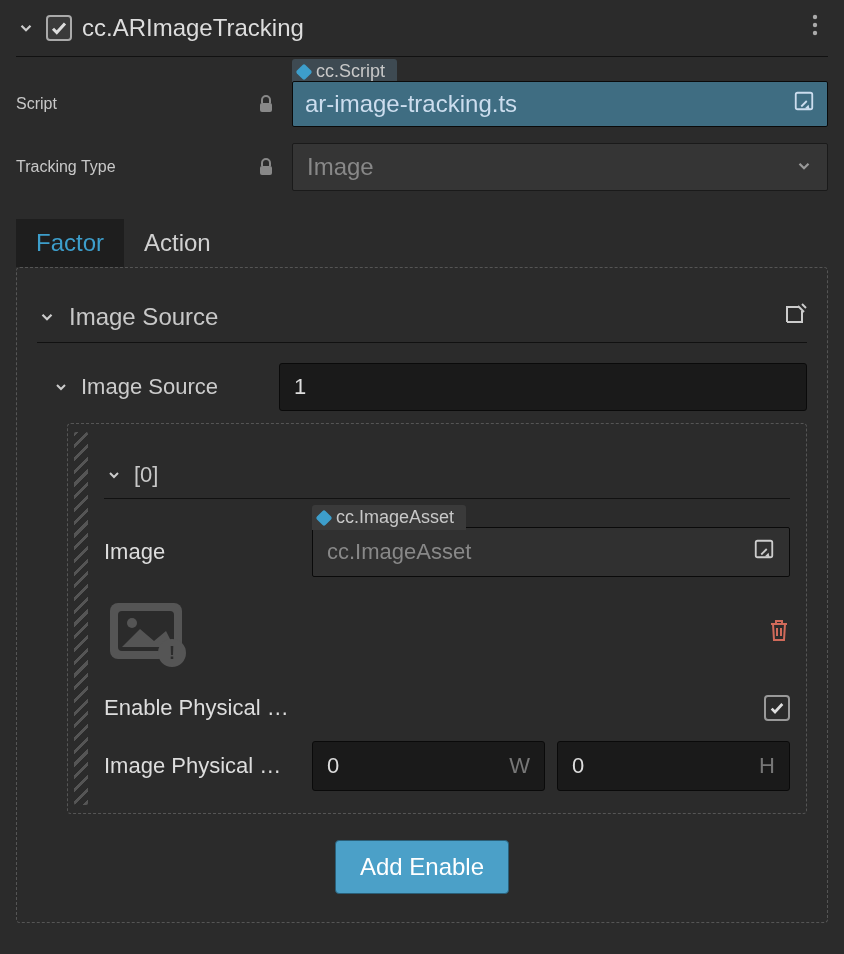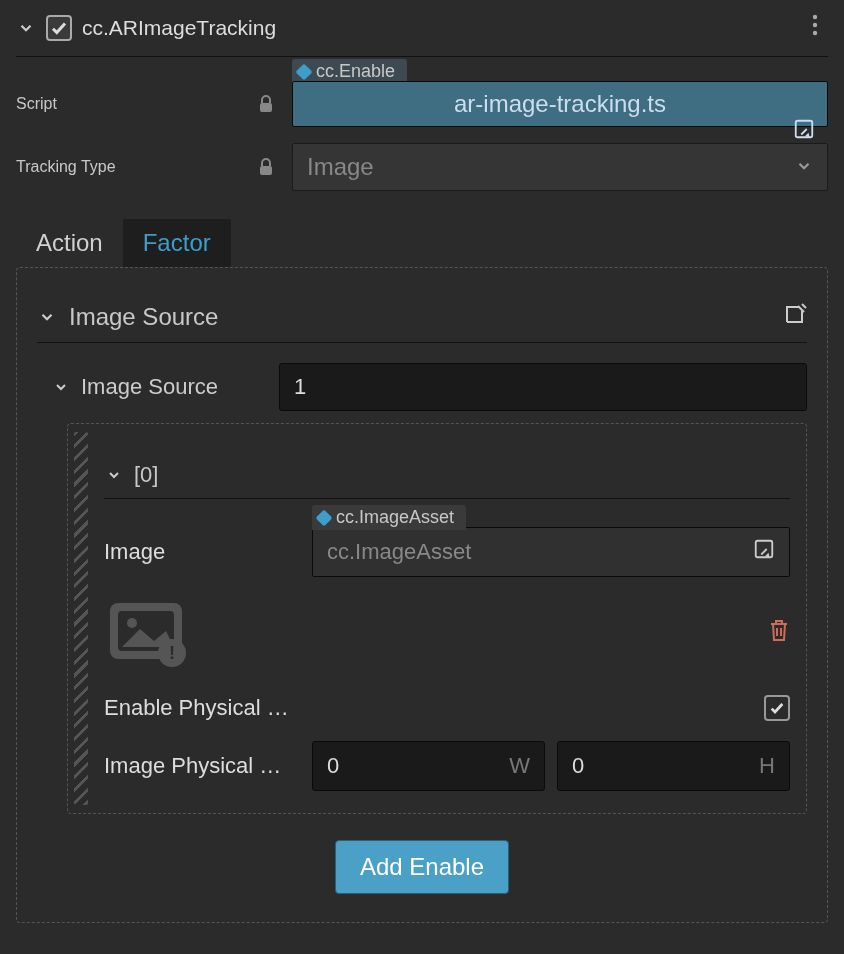--- a/index.html
+++ b/index.html
@@ -29,21 +29,21 @@
   .chev svg { display: block; }
   .checkbox {
     width: 26px; height: 26px;
     border: 2px solid #aaa;
     border-radius: 4px;
     background: #3a3a3a;
     display: inline-flex; align-items: center; justify-content: center;
     cursor: pointer;
   }
   .checkbox svg { display: block; }
-  .title { font-size: 21px; color: #ddd; flex: 1; }
+  .title { font-size: 24px; color: #ddd; flex: 1; }
   .kebab { width: 20px; padding-right: 6px; text-align: center; cursor: pointer; color: #aaa; }
 
   .row {
     display: flex;
     align-items: center;
     gap: 12px;
     margin-top: 24px;
     position: relative;
   }
   .label-col { width: 224px; font-size: 16px; color: #c8c8c8; }
@@ -69,21 +69,20 @@
   .input-like {
     background: #3f6d82;
     border: 1px solid #0a0a0a;
     height: 46px;
     display: flex; align-items: center;
     padding: 8px 12px;
     color: #cde;
     font-size: 24px;
     border-radius: 2px;
     position: relative;
-    flex-direction: column;
   }
   .input-like .picker-end {
     margin-left: auto;
     color: #cde;
   }
   .select-like {
     background: #353535;
     border: 1px solid #1a1a1a;
     height: 48px;
     display: flex; align-items: center;
@@ -251,21 +250,21 @@
     <div class="label-col">Script</div>
     <div class="lock">
       <svg width="16" height="20" viewBox="0 0 16 20" fill="#888">
           <rect x="2" y="9" width="12" height="9" rx="2"></rect>
           <path d="M4 9 V6 a4 4 0 0 1 8 0 V9" fill="none" stroke="#888" stroke-width="2"></path>
         </svg>
     </div>
     <div class="field-col">
       <div class="badge">
         <span class="diamond"></span>
-        <span>cc.Enable</span>
+        <span>cc.Script</span>
       </div>
       <div class="input-like">
         <span>ar-image-tracking.ts</span>
         <span class="picker-end">
           <svg width="22" height="22" viewBox="0 0 24 24" fill="none" stroke="#cde" stroke-width="2">
               <rect x="3" y="3" width="18" height="18" rx="2"></rect>
               <path d="M9 18 L15 12" stroke-width="2"></path>
               <polygon points="13,20 17,16 18,21" fill="#cde" stroke="none"></polygon>
             </svg>
         </span>
@@ -287,22 +286,22 @@
         <span class="sel-chev">
           <svg width="18" height="18" viewBox="0 0 24 24" fill="none" stroke="#999" stroke-width="3">
               <polyline points="6 9 12 15 18 9"></polyline>
             </svg>
         </span>
       </div>
     </div>
   </div>
 
   <div class="tabs">
+    <div class="tab active">Factor</div>
     <div class="tab">Action</div>
-    <div class="tab active">Factor</div>
   </div>
 
   <div class="dashed-box">
 
     <div class="section-head">
       <span class="chev">
         <svg width="18" height="18" viewBox="0 0 24 24" fill="none" stroke="#ccc" stroke-width="3">
             <polyline points="6 9 12 15 18 9"></polyline>
           </svg>
       </span>

